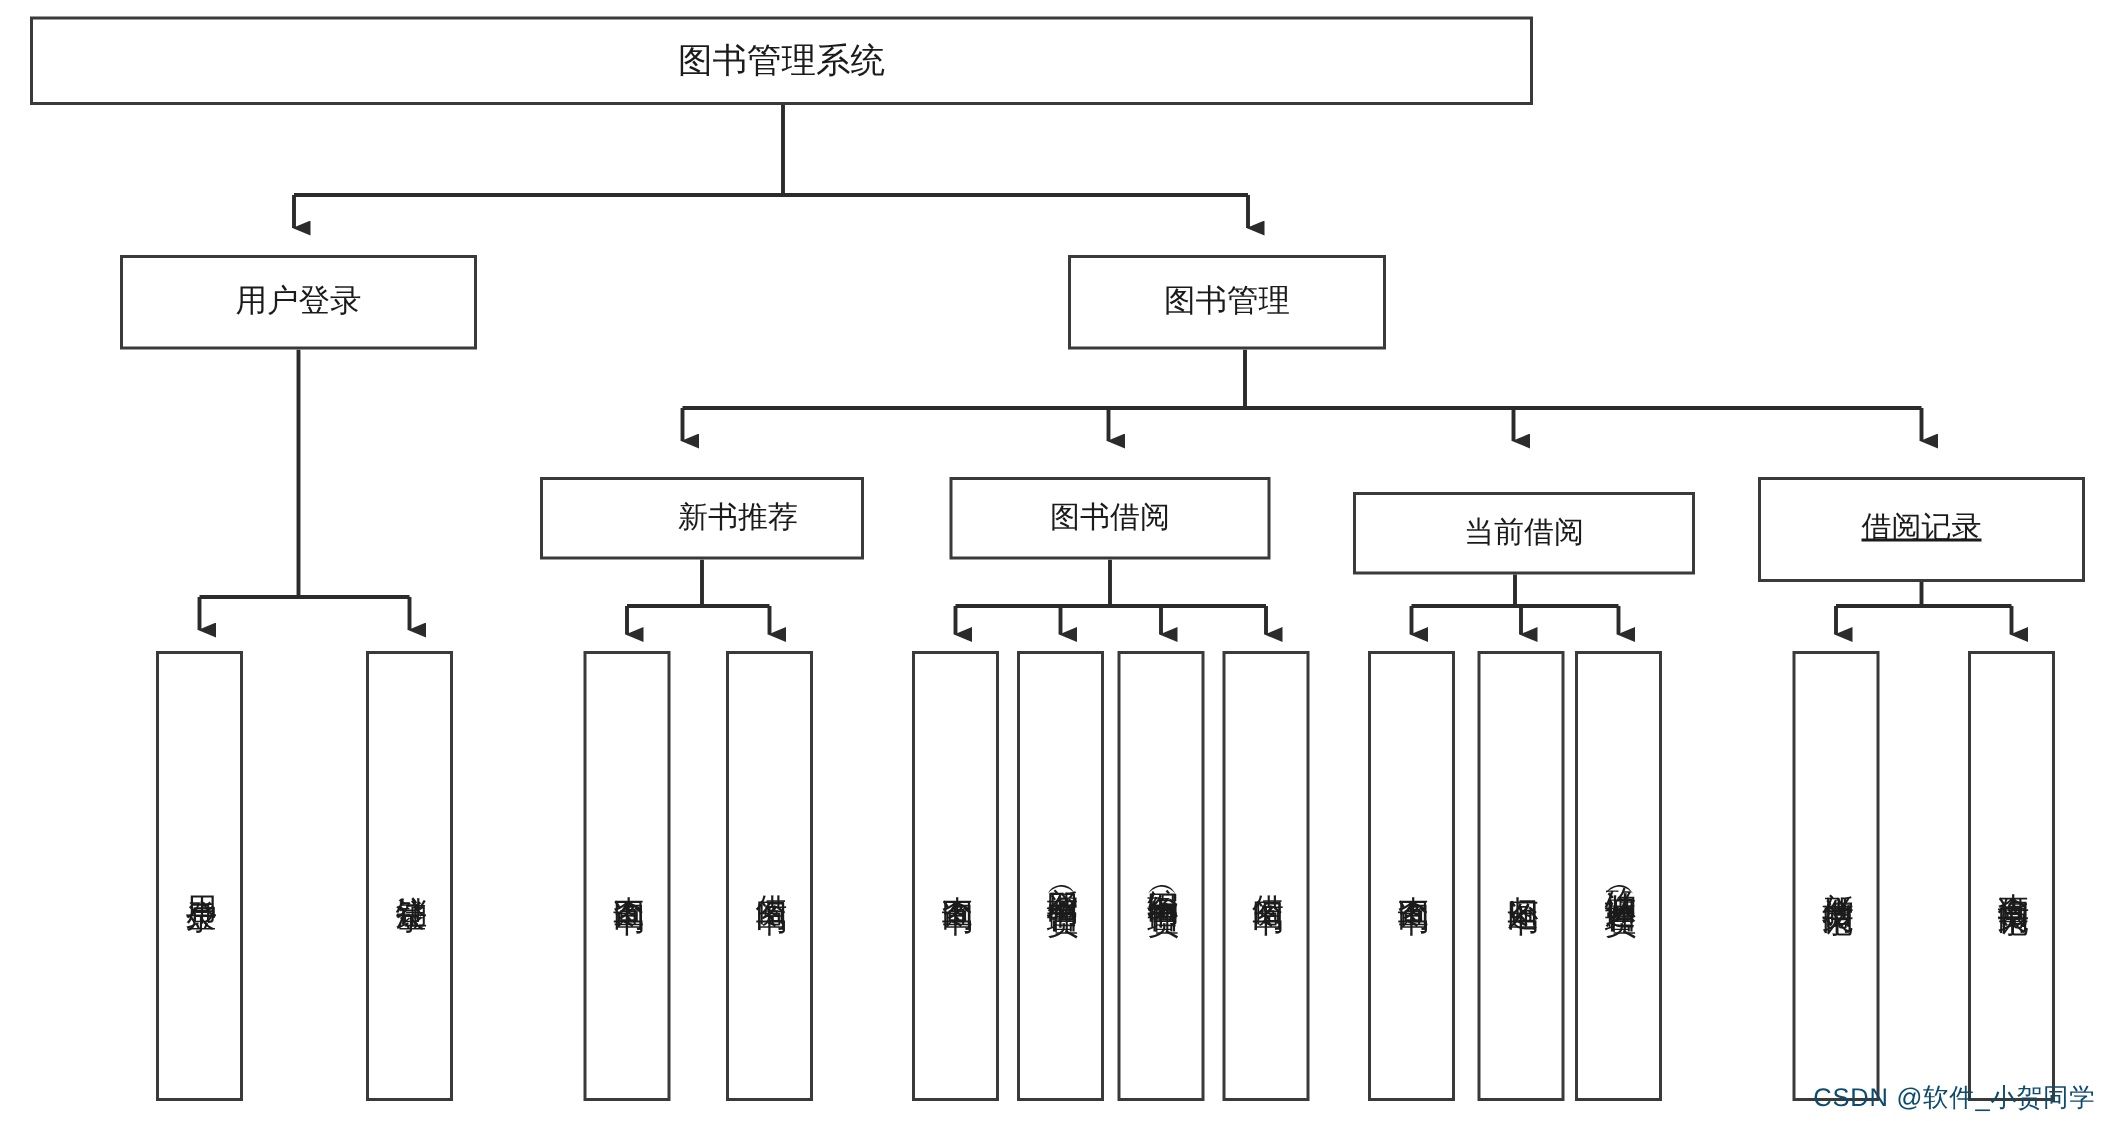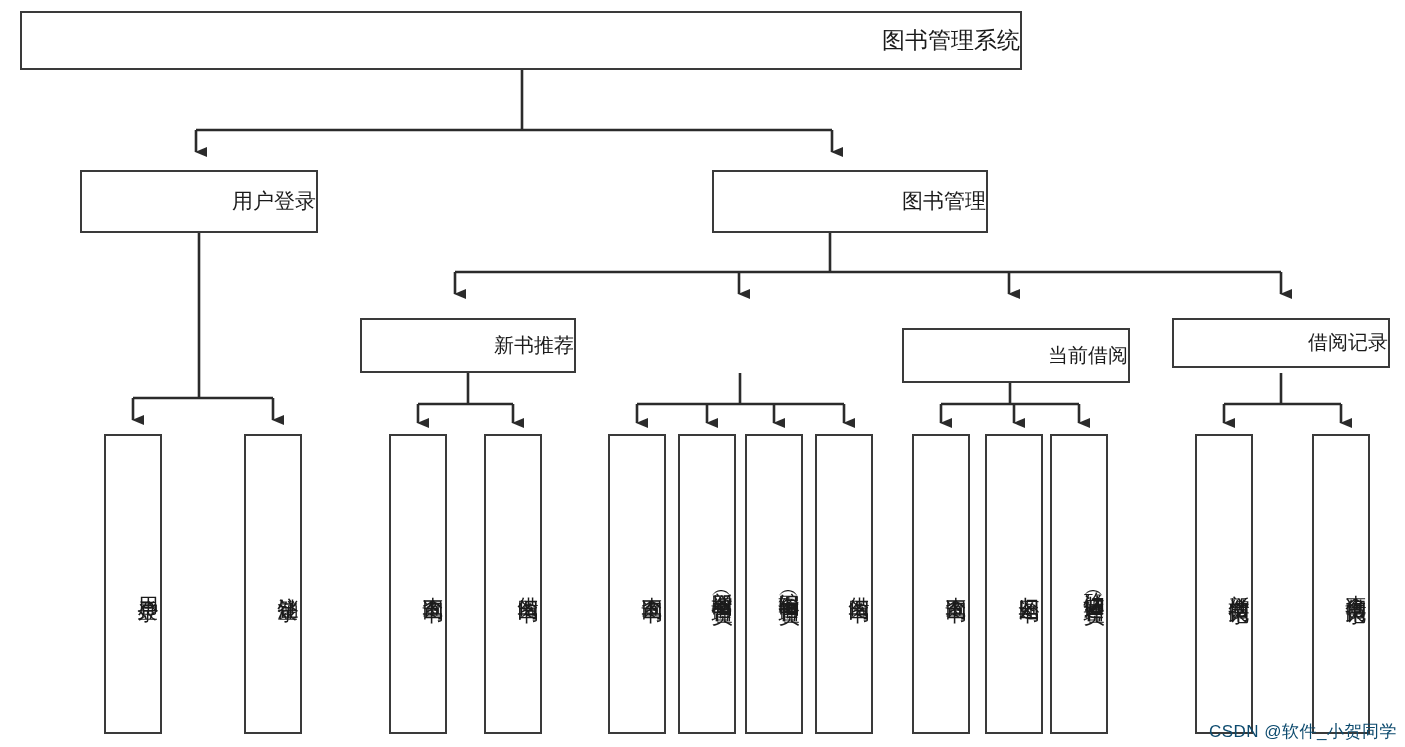--- a/index.html
+++ b/index.html
@@ -26,21 +26,21 @@
     height: 747px;
     pointer-events: none;
   }
   .node {
     position: absolute;
     box-sizing: border-box;
     border: 2px solid #3a3a3a;
     background: #ffffff;
     display: flex;
     align-items: center;
-    justify-content: flex-end;
+    justify-content: center;
     color: #1b1b1b;
     line-height: 1.18;
   }
   .node.root {
     font-size: 23px;
   }
   .node.lvl1 {
     font-size: 21px;
   }
   .node.lvl2 {
@@ -123,31 +123,34 @@
     </g>
   </svg>
 
   <div class="node root" style="left:20px; top:11px; width:1002px; height:59px;">
     <span>图书管理系统</span>
   </div>
 
   <div class="node lvl1" style="left:80px; top:170px; width:238px; height:63px;">
     <span>用户登录</span>
   </div>
-  <div class="node lvl1" style="left:712px; top:170px; width:276px; height:63px;">
+  <div class="node lvl1" style="left:712px; top:170px; width:212px; height:63px;">
     <span>图书管理</span>
   </div>
 
   <div class="node lvl2" style="left:360px; top:318px; width:216px; height:55px;padding-left:48px;">
     <span>新书推荐</span>
   </div>
+  <div class="node lvl2" style="left:633px; top:318px; width:214px; height:55px;">
+    <span>图书借阅</span>
+  </div>
   <div class="node lvl2" style="left:902px; top:328px; width:228px; height:55px;">
     <span>当前借阅</span>
   </div>
-  <div class="node lvl2" style="left:1172px; top:318px; width:218px; height:50px;">
+  <div class="node lvl2" style="left:1172px; top:318px; width:218px; height:70px;text-decoration:underline;">
     <span>借阅记录</span>
   </div>
 
   <div class="node leaf" style="left:104px; top:434px; width:58px; height:300px;">
     <span class="vtext">用户登录</span>
   </div>
   <div class="node leaf" style="left:244px; top:434px; width:58px; height:300px;">
     <span class="vtext">注销登录</span>
   </div>
 

